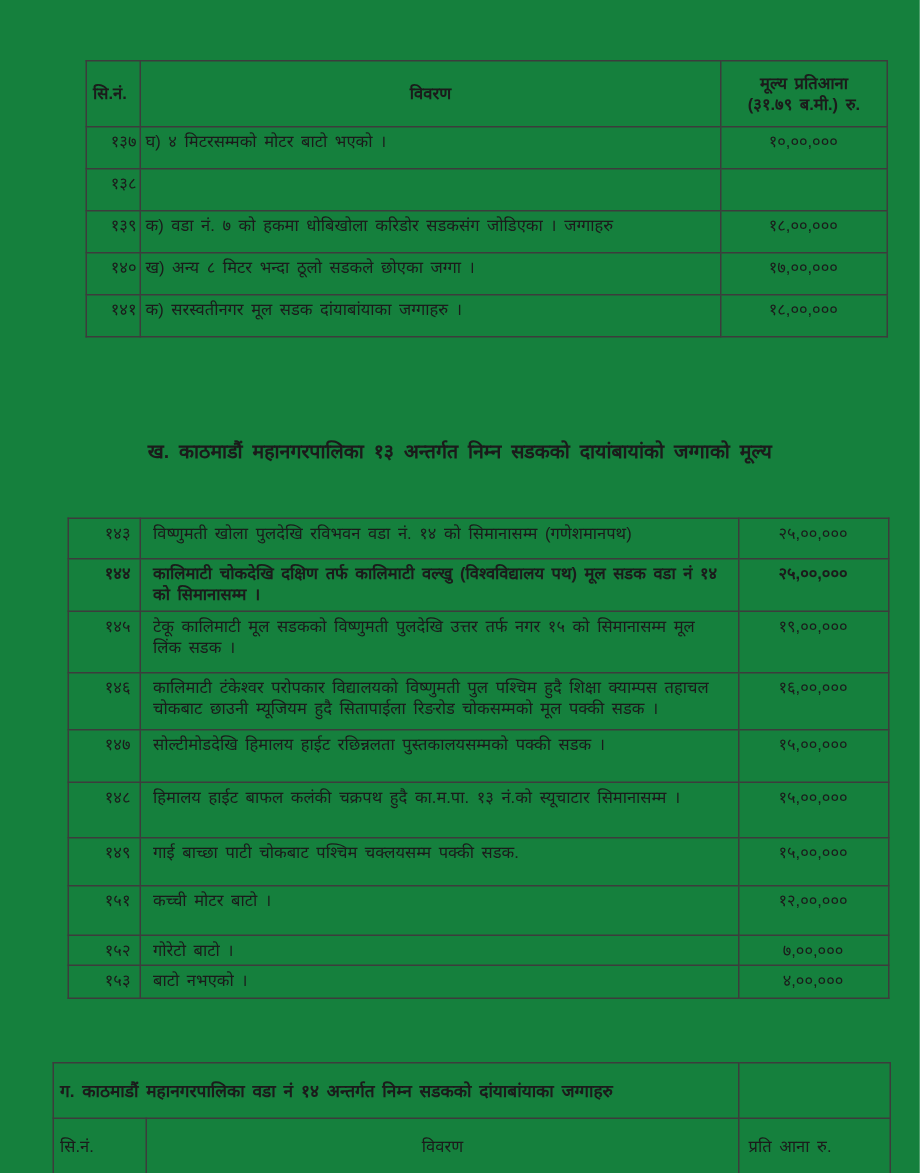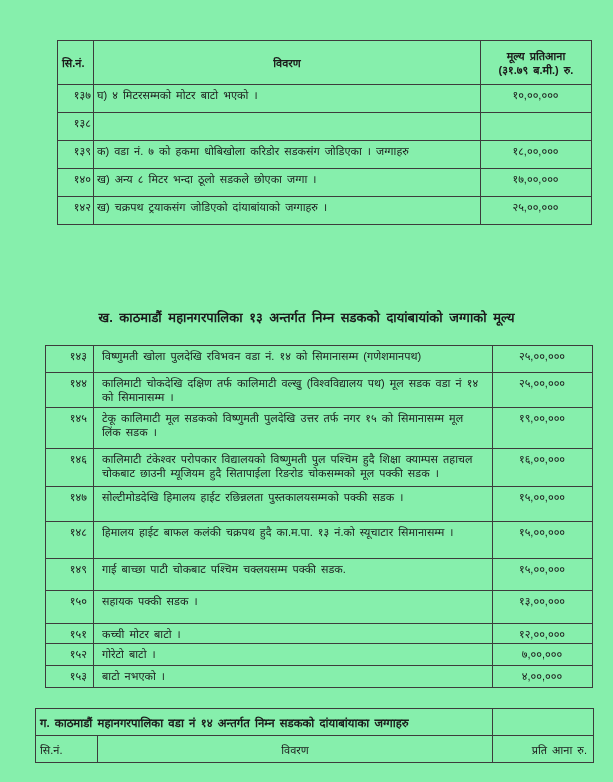--- a/index.html
+++ b/index.html
@@ -1,21 +1,21 @@
 <!DOCTYPE html>
 <html><head>
 <meta charset="utf-8">
 <style>
   html,body{margin:0;padding:0;}
   body{
     width:613px;height:782px;background:#ffffff;
     font-family:"Liberation Sans","DejaVu Sans",sans-serif;
     color:#1b1b1b;
   }
-  .page{position:relative;width:613px;height:782px;overflow:hidden;background:#86efac;}
+  .page{position:relative;width:613px;height:782px;overflow:hidden;background:#15803d;}
   table{border-collapse:collapse;table-layout:fixed;}
   td,th{
     border:1px solid #3c3c3c;
     vertical-align:top;
     font-size:11px;line-height:14px;
     word-spacing:2px;
     padding:3px 6px 2px 6px;
     overflow:hidden;
   }
   
@@ -25,51 +25,51 @@
   .t1 col.c-val{width:111px;}
   .t1 thead tr{height:44px;}
   .t1 thead th{font-weight:bold;vertical-align:middle;text-align:center;padding:2px 3px;}
   .t1 thead th.h-sn{text-align:left;padding-left:4px;}
   .t1 tbody tr{height:28px;}
   .t1 td.sn{text-align:right;padding-right:2px;padding-left:1px;}
   .t1 td.desc{padding-left:3px;}
   td.val{text-align:center;padding-right:7px;}
   
   .heading-kha{
-    position:absolute;top:308px;left:0;width:613px;
+    position:absolute;top:291px;left:0;width:613px;
     text-align:center;font-weight:bold;font-size:13px;word-spacing:3px;
   }
   
   .t2{position:absolute;left:45px;top:345px;width:547px;}
   .t2 col.c-sn{width:48px;}
   .t2 col.c-desc{width:399px;}
   .t2 col.c-val{width:100px;}
   .t2 td.sn{text-align:right;padding-left:9px;}
   .t2 td.desc{padding-left:8px;padding-right:10px;}
   .t2 tr:nth-child(1){height:27px;}
-  .t2 tr:nth-child(2){height:35px;}
+  .t2 tr:nth-child(2){height:35px;font-weight:bold;}
   .t2 tr:nth-child(3){height:41px;}
   .t2 tr:nth-child(4){height:38px;}
   .t2 tr:nth-child(5){height:35px;}
   .t2 tr:nth-child(6){height:37px;}
   .t2 tr:nth-child(7){height:32px;}
   .t2 tr:nth-child(8){height:33px;}
   .t2 tr:nth-child(9){height:18px;}
   .t2 tr:nth-child(10){height:22px;}
   .t2 tr:nth-child(11){height:22px;}
   
   .t3{position:absolute;left:35px;top:708px;width:558px;}
   .t3 col.c-sn{width:62px;}
   .t3 col.c-desc{width:395px;}
   .t3 col.c-val{width:101px;}
-  .t3 tr{height:27px;}
+  .t3 tr{height:37px;}
   .t3 .ga-head{font-weight:bold;font-size:11.5px;padding-left:4px;vertical-align:middle;}
   .t3 .h-sn{text-align:left;padding-left:4px;vertical-align:middle;}
   .t3 .h-desc{text-align:center;vertical-align:middle;}
-  .t3 .h-val{text-align:right;vertical-align:middle;}
+  .t3 .h-val{text-align:left;vertical-align:middle;}
 </style>
 </head>
 <body>
 
 <div class="page">
 
   <table class="t1">
     <colgroup>
       <col class="c-sn">
         <col class="c-desc">
@@ -103,26 +103,26 @@
     <td class="desc">क) वडा नं. ७ को हकमा धोबिखोला करिडोर सडकसंग जोडिएका । जग्गाहरु</td>
     <td class="val">१८,००,०००</td>
   </tr>
 
   <tr>
     <td class="sn">१४०</td>
     <td class="desc">ख) अन्य ८ मिटर भन्दा ठूलो सडकले छोएका जग्गा ।</td>
     <td class="val">१७,००,०००</td>
   </tr>
 
-
-  <tr>
-    <td class="sn">१४२</td>
-    <td class="desc">ख) चक्रपथ ट्रयाकसंग जोडिएको दांयाबांयाको जग्गाहरु ।</td>
-    <td class="val">२५,००,०००</td>
-  </tr>
+  <tr>
+    <td class="sn">१४१</td>
+    <td class="desc">क) सरस्वतीनगर मूल सडक दांयाबांयाका जग्गाहरु ।</td>
+    <td class="val">१८,००,०००</td>
+  </tr>
+
 </tbody>
   </table>
 
   <div class="heading-kha">ख. काठमाडौं महानगरपालिका १३ अन्तर्गत निम्न सडकको दायांबायांको जग्गाको मूल्य</div>
 
   <table class="t2">
     <colgroup>
       <col class="c-sn">
         <col class="c-desc">
         <col class="c-val">
@@ -163,25 +163,20 @@
     <td class="desc">हिमालय हाईट बाफल कलंकी चक्रपथ हुदै का.म.पा. १३ नं.को स्यूचाटार सिमानासम्म ।</td>
     <td class="val">१५,००,०००</td>
   </tr>
 
   <tr>
     <td class="sn">१४९</td>
     <td class="desc">गाई बाच्छा पाटी चोकबाट पश्चिम चक्लयसम्म पक्की सडक.</td>
     <td class="val">१५,००,०००</td>
   </tr>
 
-  <tr>
-    <td class="sn">१५०</td>
-    <td class="desc">सहायक पक्की सडक ।</td>
-    <td class="val">१३,००,०००</td>
-  </tr>
 
   <tr>
     <td class="sn">१५१</td>
     <td class="desc">कच्ची मोटर बाटो ।</td>
     <td class="val">१२,००,०००</td>
   </tr>
 
   <tr>
     <td class="sn">१५२</td>
     <td class="desc">गोरेटो बाटो ।</td>

